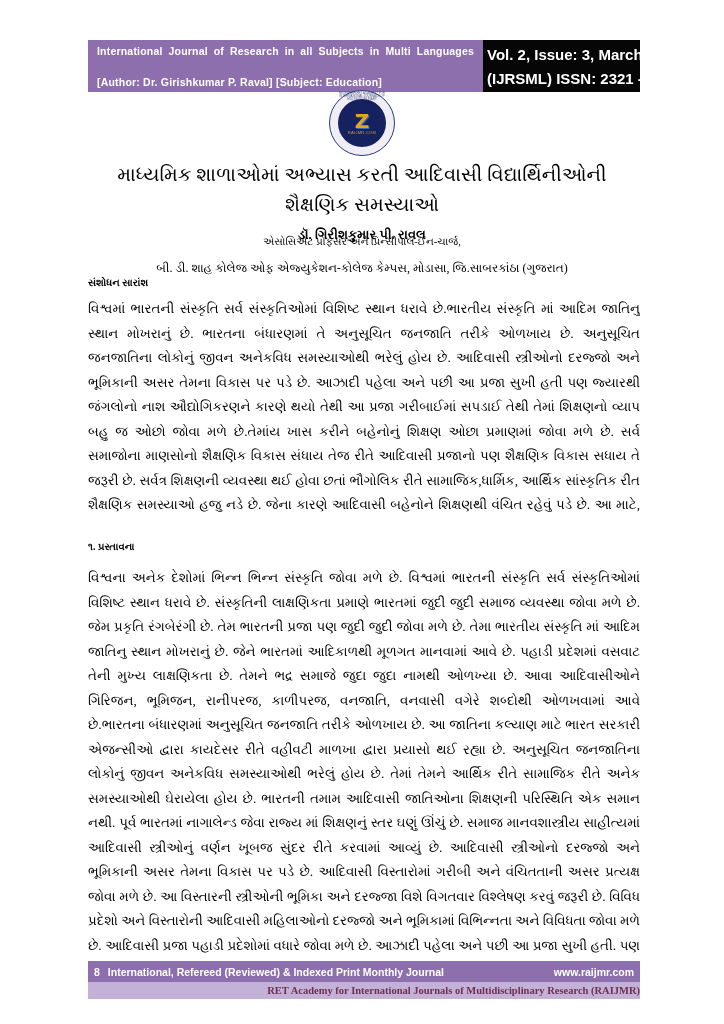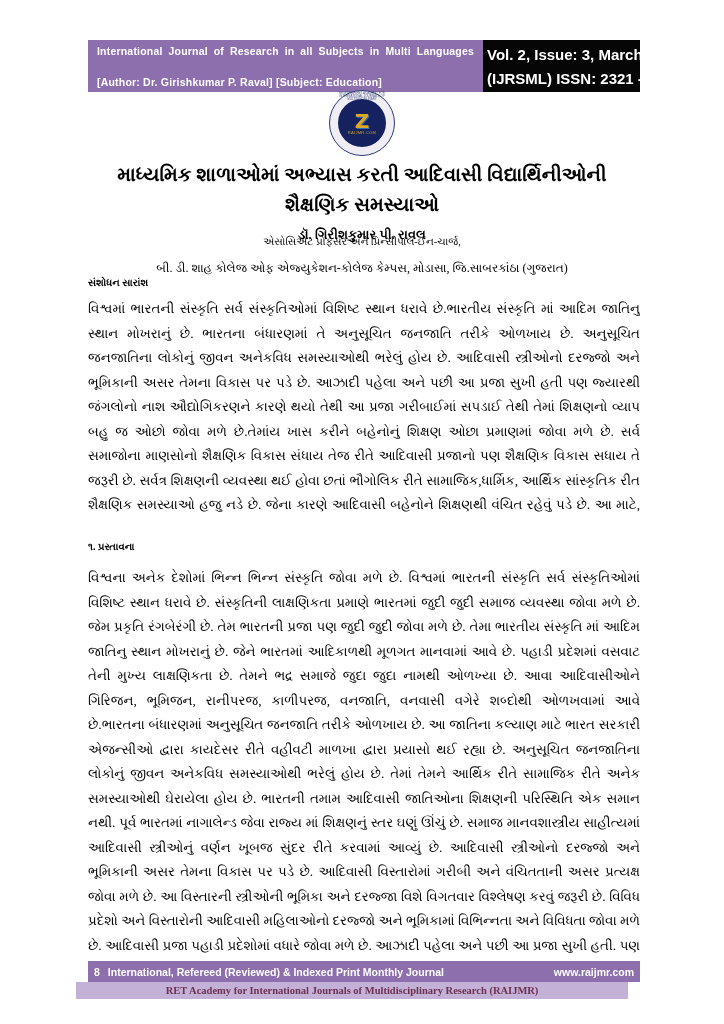--- a/index.html
+++ b/index.html
@@ -57,21 +57,21 @@
   }
   .logo-ring-text{
     position:absolute;top:0;left:0;width:100%;height:100%;
     font-size:3px;color:#30406f;overflow:hidden;opacity:.8;
     text-align:center;line-height:3.2px;padding-top:1px;box-sizing:border-box;
     font-family:"Liberation Sans",sans-serif;
   }
   
   .title{
     position:absolute;top:160px;left:60px;width:604px;
-    text-align:center;font-size:19.5px;font-weight:bold;line-height:30px;
+    text-align:center;font-size:19.5px;font-weight:normal;line-height:30px;
     margin:0;
   }
   .author{
     position:absolute;top:227px;left:60px;width:604px;
     text-align:center;font-size:13px;font-weight:bold;
   }
   .affil1{
     position:absolute;top:236px;left:60px;width:604px;
     text-align:center;font-size:10.5px;
   }
@@ -99,24 +99,24 @@
     background:#8d6fae;color:#ffffff;
     font-family:"Liberation Sans","DejaVu Sans",sans-serif;
     font-size:10.5px;font-weight:bold;
     display:flex;align-items:center;box-sizing:border-box;
     padding:0 6px;
   }
   .footer-band .pgnum{margin-right:8px;}
   .footer-band .fj{flex:1 1 auto;}
   .footer-band .site{color:#ffffff;text-decoration:none;}
   .footer-ret{
-    position:absolute;top:982px;left:76px;width:552px;height:17px;
+    position:absolute;top:982px;left:88px;width:552px;height:17px;
     background:#c3b1d8;color:#6e3050;
     font-family:"Liberation Serif","DejaVu Serif",serif;
-    font-size:10.5px;font-weight:bold;text-align:center;line-height:17px;
+    font-size:10.5px;font-weight:bold;text-align:right;line-height:17px;
   }
 </style>
 </head>
 <body>
 
 <div class="page">
 
   <div class="header">
     <div class="header-purple">
       <div class="l1">International Journal of Research in all Subjects in Multi Languages</div>

